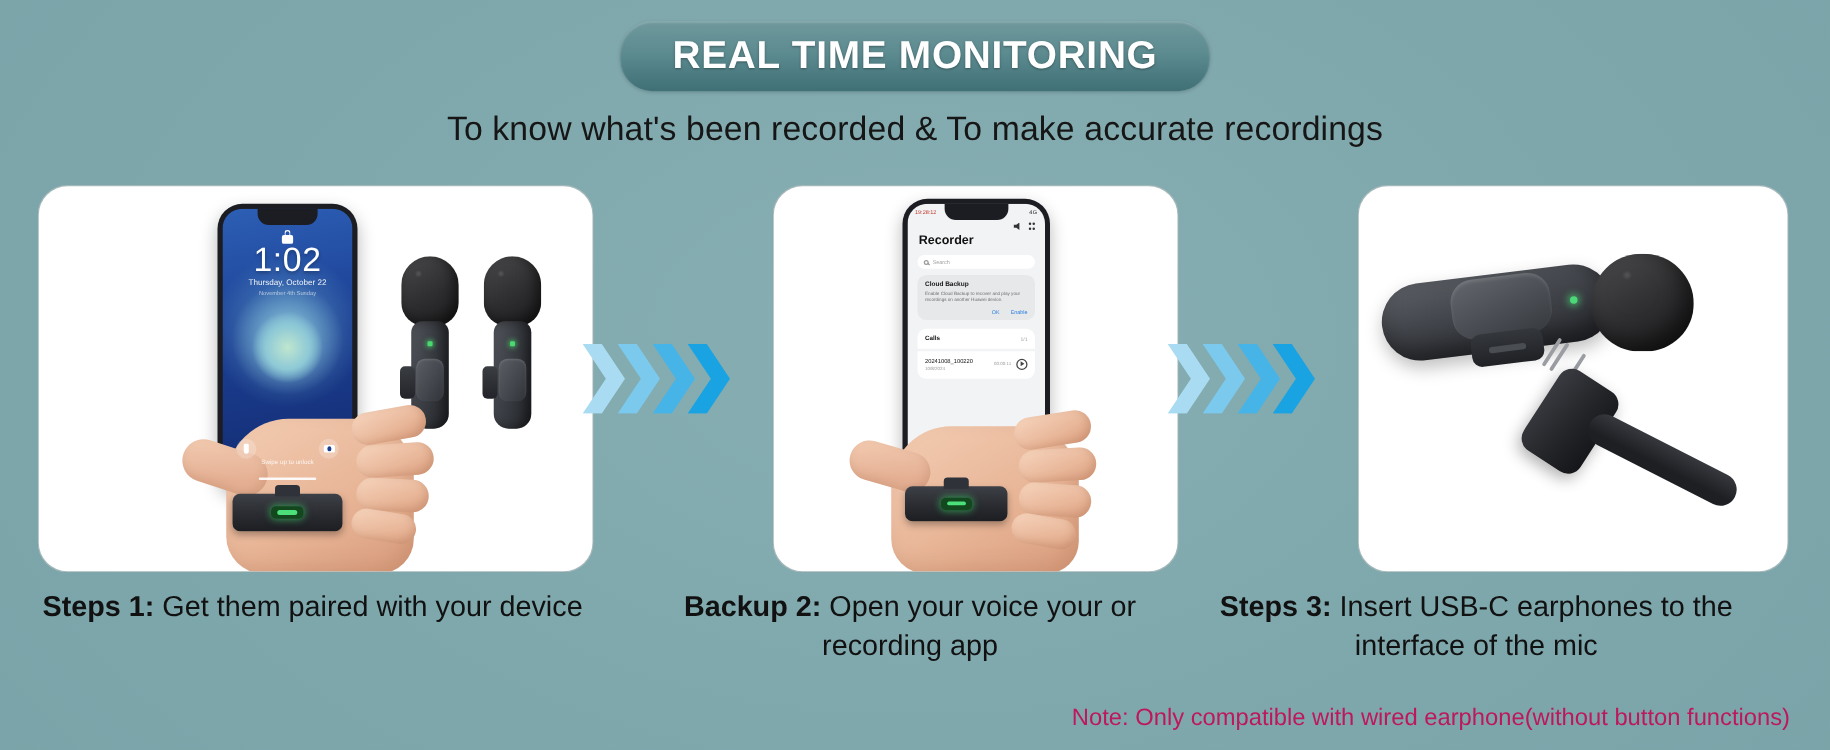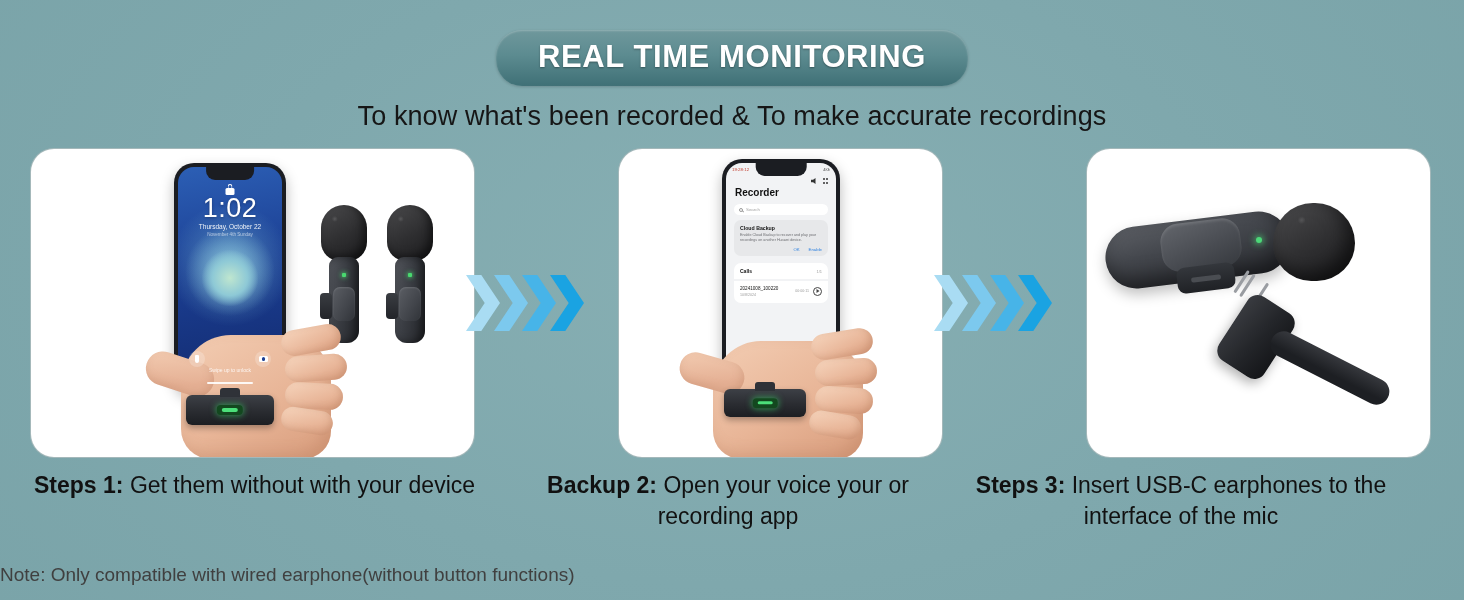--- a/index.html
+++ b/index.html
@@ -7,21 +7,21 @@
     width: 1464px; height: 600px;
     font-family: "Liberation Sans", sans-serif;
     overflow: hidden;
   }
   body {
     background: radial-gradient(ellipse 1100px 700px at 50% 45%, #87afb3 0%, #7fa8ad 45%, #78a2a7 100%);
     position: relative;
   }
 
   
-  .header { width: 100%; text-align: center; padding-top: 30px; }
+  .header { width: 100%; text-align: center; padding-top: 17px; }
   .title-pill {
     display: inline-block;
     padding: 9px 42px 11px;
     border-radius: 26px;
     background: linear-gradient(180deg, #6f989c 0%, #5c8b90 45%, #3f7076 100%);
     box-shadow: inset 0 1px 2px rgba(255,255,255,.25), 0 1px 3px rgba(0,0,0,.18);
   }
   .title-pill span {
     color: #ffffff;
     font-size: 31px;
@@ -391,21 +391,21 @@
     display: flex; align-items: flex-start;
   }
   .cap { text-align: center; font-size: 23px; color: #111; line-height: 1.35; }
   .cap b { font-weight: bold; text-align: center; }
   .cap-1 { width: 500px; margin-left: 18px; text-align: left; padding-left: 16px; }
   .cap-2 { width: 420px; }
   .cap-3 { width: 470px; margin-left: 8px; }
 
   .note {
     position: absolute; top: 564px; left: 0; width: 1432px;
-    text-align: left; color: #404040; font-size: 19px;
+    text-align: right; color: #be185d; font-size: 19px;
   }
 </style>
 </head>
 <body>
 
 <div class="header">
   <div class="title-pill">
     <span>REAL TIME MONITORING</span>
   </div>
   <div class="subtitle">To know what's been recorded &amp; To make accurate recordings</div>
@@ -577,21 +577,21 @@
         </div>
       <div class="head"></div>
       <div class="cable"></div>
     </div>
   </div>
 </div>
 
 <div class="captions">
   <div class="cap cap-1">
     <b>Steps 1:</b>
-    <span>Get them without with your device</span>
+    <span>Get them paired with your device</span>
   </div>
   <div class="cap cap-2">
     <b>Backup 2:</b>
     <span>Open your voice your or recording app</span>
   </div>
   <div class="cap cap-3">
     <b>Steps 3:</b>
     <span>Insert USB-C earphones to the interface of the mic</span>
   </div>
 </div>

